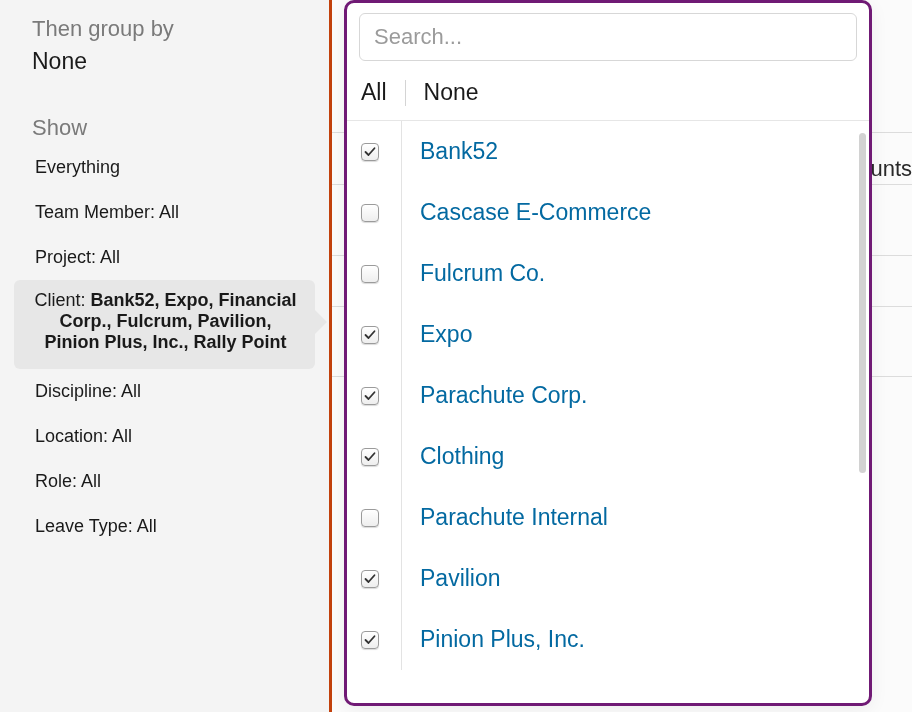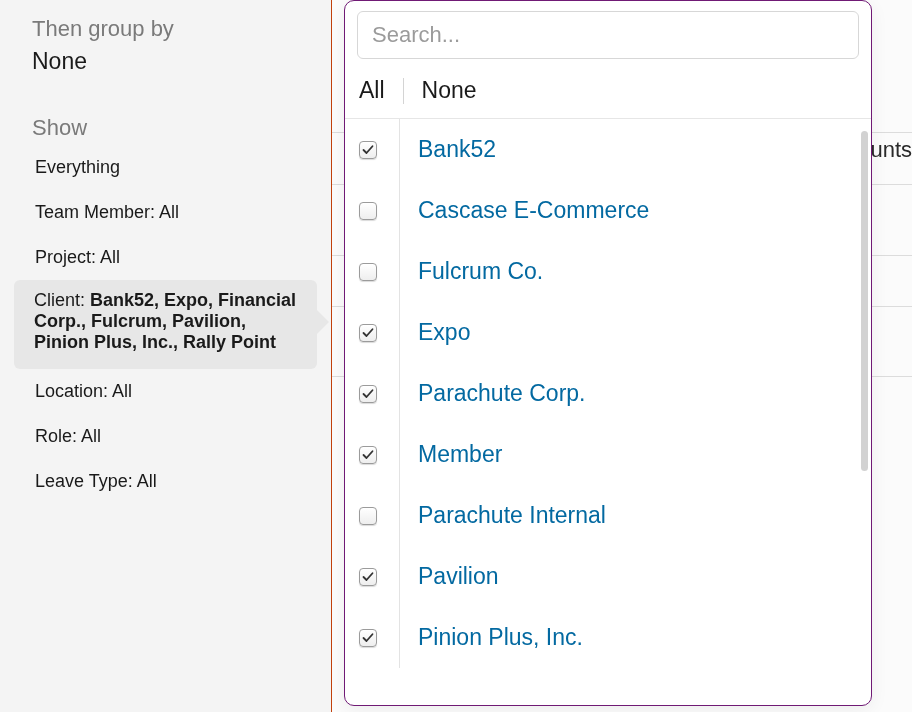--- a/index.html
+++ b/index.html
@@ -11,21 +11,21 @@
     overflow: hidden;
     color: #1a1a1a;
   }
   .root { display: flex; height: 100%; }
 
   
   .sidebar {
     width: 332px;
     background: #f4f4f4;
     padding: 12px 0 0 0;
-    border-right: 1px solid #c2410c;
+    border-right: 3px solid #c2410c;
   }
   .sb-heading {
     color: #7a7a7a;
     font-size: 22px;
     font-weight: 400;
     padding: 4px 32px 4px 32px;
   }
   .sb-value {
     font-size: 23px;
     font-weight: 400;
@@ -39,20 +39,21 @@
     color: #1a1a1a;
     padding: 12px 32px 12px 35px;
     cursor: pointer;
   }
   .filter-item.selected {
     background: #e7e7e7;
     border-radius: 6px;
     margin: 0 14px 0 14px;
     padding: 10px 18px 16px 20px;
     position: relative;
+    text-align: center;
   }
   .filter-item.selected .filter-label { font-weight: 400; }
   .filter-item.selected .filter-val { font-weight: 700; }
   .filter-item .filter-label::after { content: " "; }
   .filter-item .filter-val {  }
 
   .pointer {
     position: absolute;
     right: -12px;
     top: 28px;
@@ -68,34 +69,34 @@
     position: relative;
     background: #fbfbfb;
   }
   .bg-lines { position: absolute; inset: 0; }
   .bg-lines div {
     position: absolute; left: 0; right: 0;
     border-bottom: 1px solid #dcdcdc;
   }
   .hint-right {
     position: absolute;
-    right: 0; top: 137px;
+    right: 0; top: 156px;
     color: #2a2a2a;
     font-size: 22px;
   }
 
   
   .popover {
     position: absolute;
     left: 12px;
     top: 0px;
     width: 528px;
     height: 706px;
     background: #ffffff;
-    border: 1px solid #701a75;
+    border: 3px solid #701a75;
     border-radius: 10px;
     box-shadow: 0 4px 18px rgba(0,0,0,0.06);
     overflow: hidden;
     display: flex;
     flex-direction: column;
   }
   .search-wrap { padding: 10px 12px 6px 12px; }
   .search {
     width: 100%;
     height: 48px;
@@ -189,20 +190,21 @@
   <div class="sidebar">
     <div class="sb-heading">Then group by</div>
     <div class="sb-value">None</div>
     <div class="sb-spacer"></div>
     <div class="sb-heading">Show</div>
     <div id="filters">
         <div class="filter-item"><span>Everything</span></div>
         <div class="filter-item"><span class="filter-label">Team Member:</span><span class="filter-val"> All</span></div>
         <div class="filter-item"><span class="filter-label">Project:</span><span class="filter-val"> All</span></div>
         <div class="filter-item selected"><span class="filter-label">Client:</span><span class="filter-val"> Bank52, Expo, Financial Corp., Fulcrum, Pavilion, Pinion Plus, Inc., Rally Point</span><div class="pointer"></div></div>
+        <div class="filter-item"><span class="filter-label">Discipline:</span><span class="filter-val"> All</span></div>
         <div class="filter-item"><span class="filter-label">Location:</span><span class="filter-val"> All</span></div>
         <div class="filter-item"><span class="filter-label">Role:</span><span class="filter-val"> All</span></div>
         <div class="filter-item"><span class="filter-label">Leave Type:</span><span class="filter-val"> All</span></div>
       </div>
   </div>
   <div class="main">
     <div class="bg-lines">
       <div style="top:132px"></div>
       <div style="top:184px"></div>
       <div style="top:255px"></div>
@@ -271,21 +273,21 @@
             </div>
             <div class="row">
               <div class="cb-col">
                 <div class="cb checked">
                   <svg viewBox="0 0 16 16">
                     <path d="M2 8 L6 12 L14 3" stroke="#333" stroke-width="2.4" fill="none" stroke-linecap="round" stroke-linejoin="round"></path>
                   </svg>
                 </div>
               </div>
               <div class="divider-col"></div>
-              <div class="label-col">Member</div>
+              <div class="label-col">Clothing</div>
             </div>
             <div class="row">
               <div class="cb-col">
                 <div class="cb"></div>
               </div>
               <div class="divider-col"></div>
               <div class="label-col">Parachute Internal</div>
             </div>
             <div class="row">
               <div class="cb-col">

